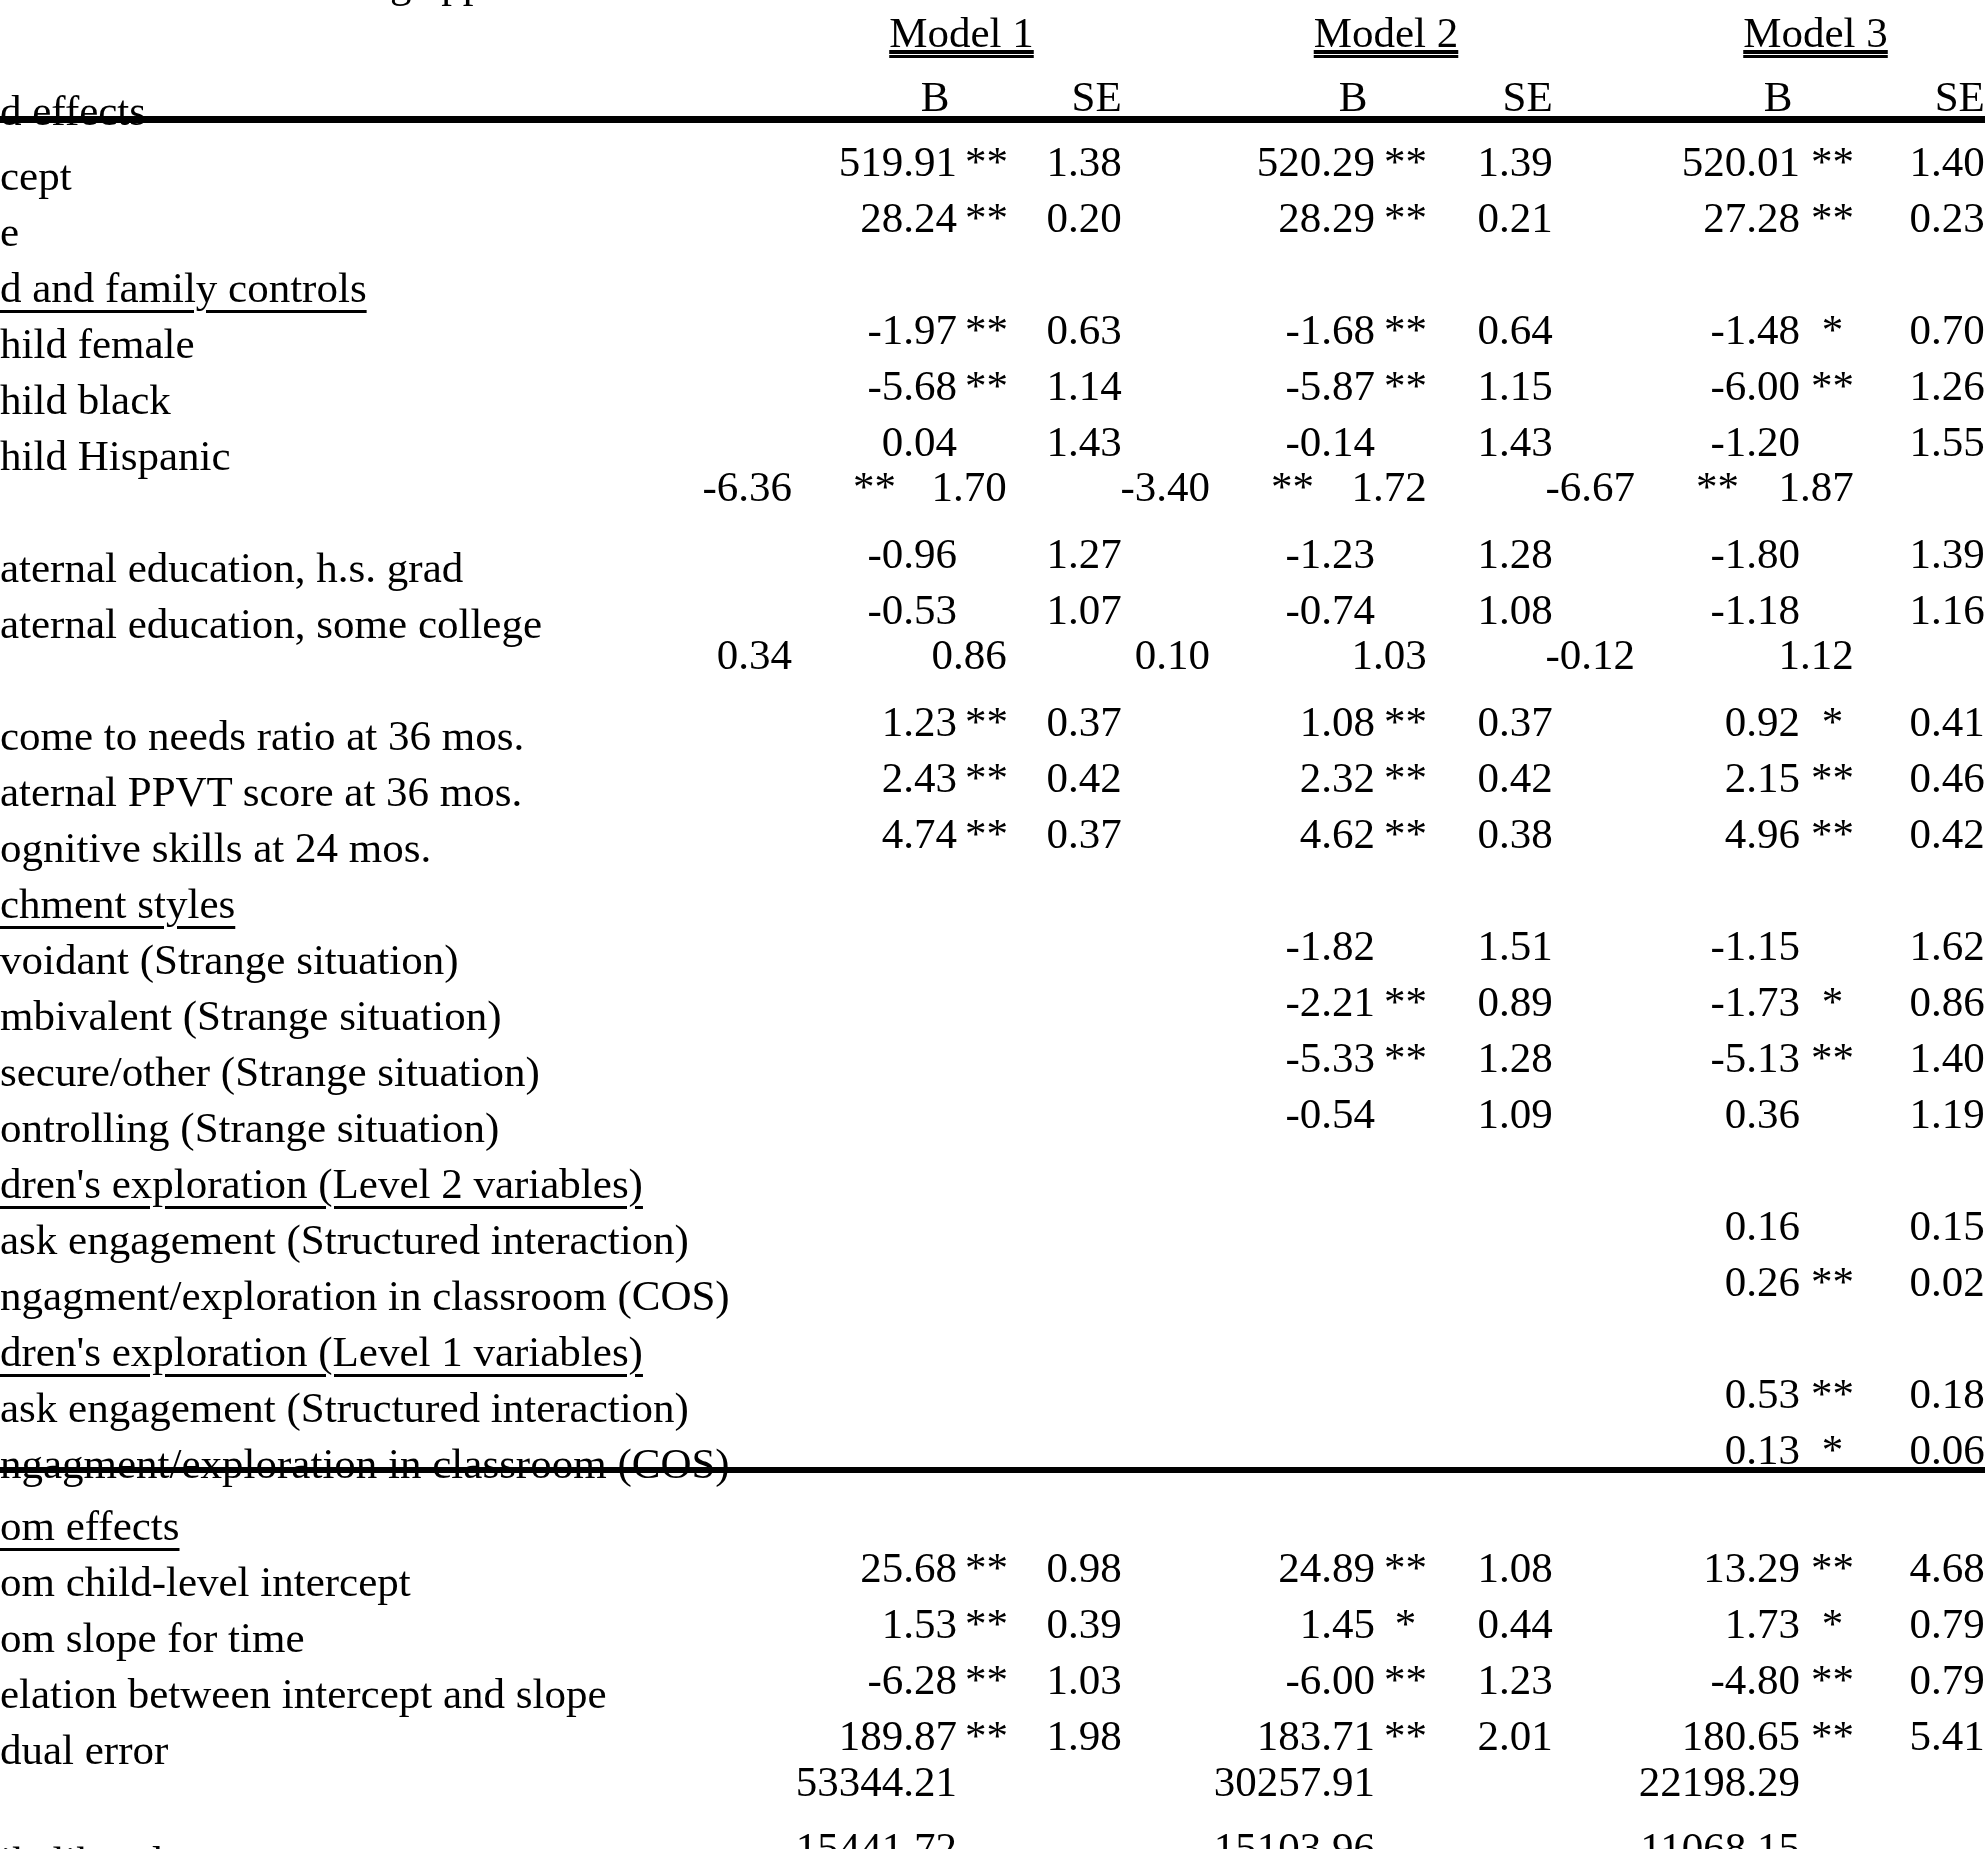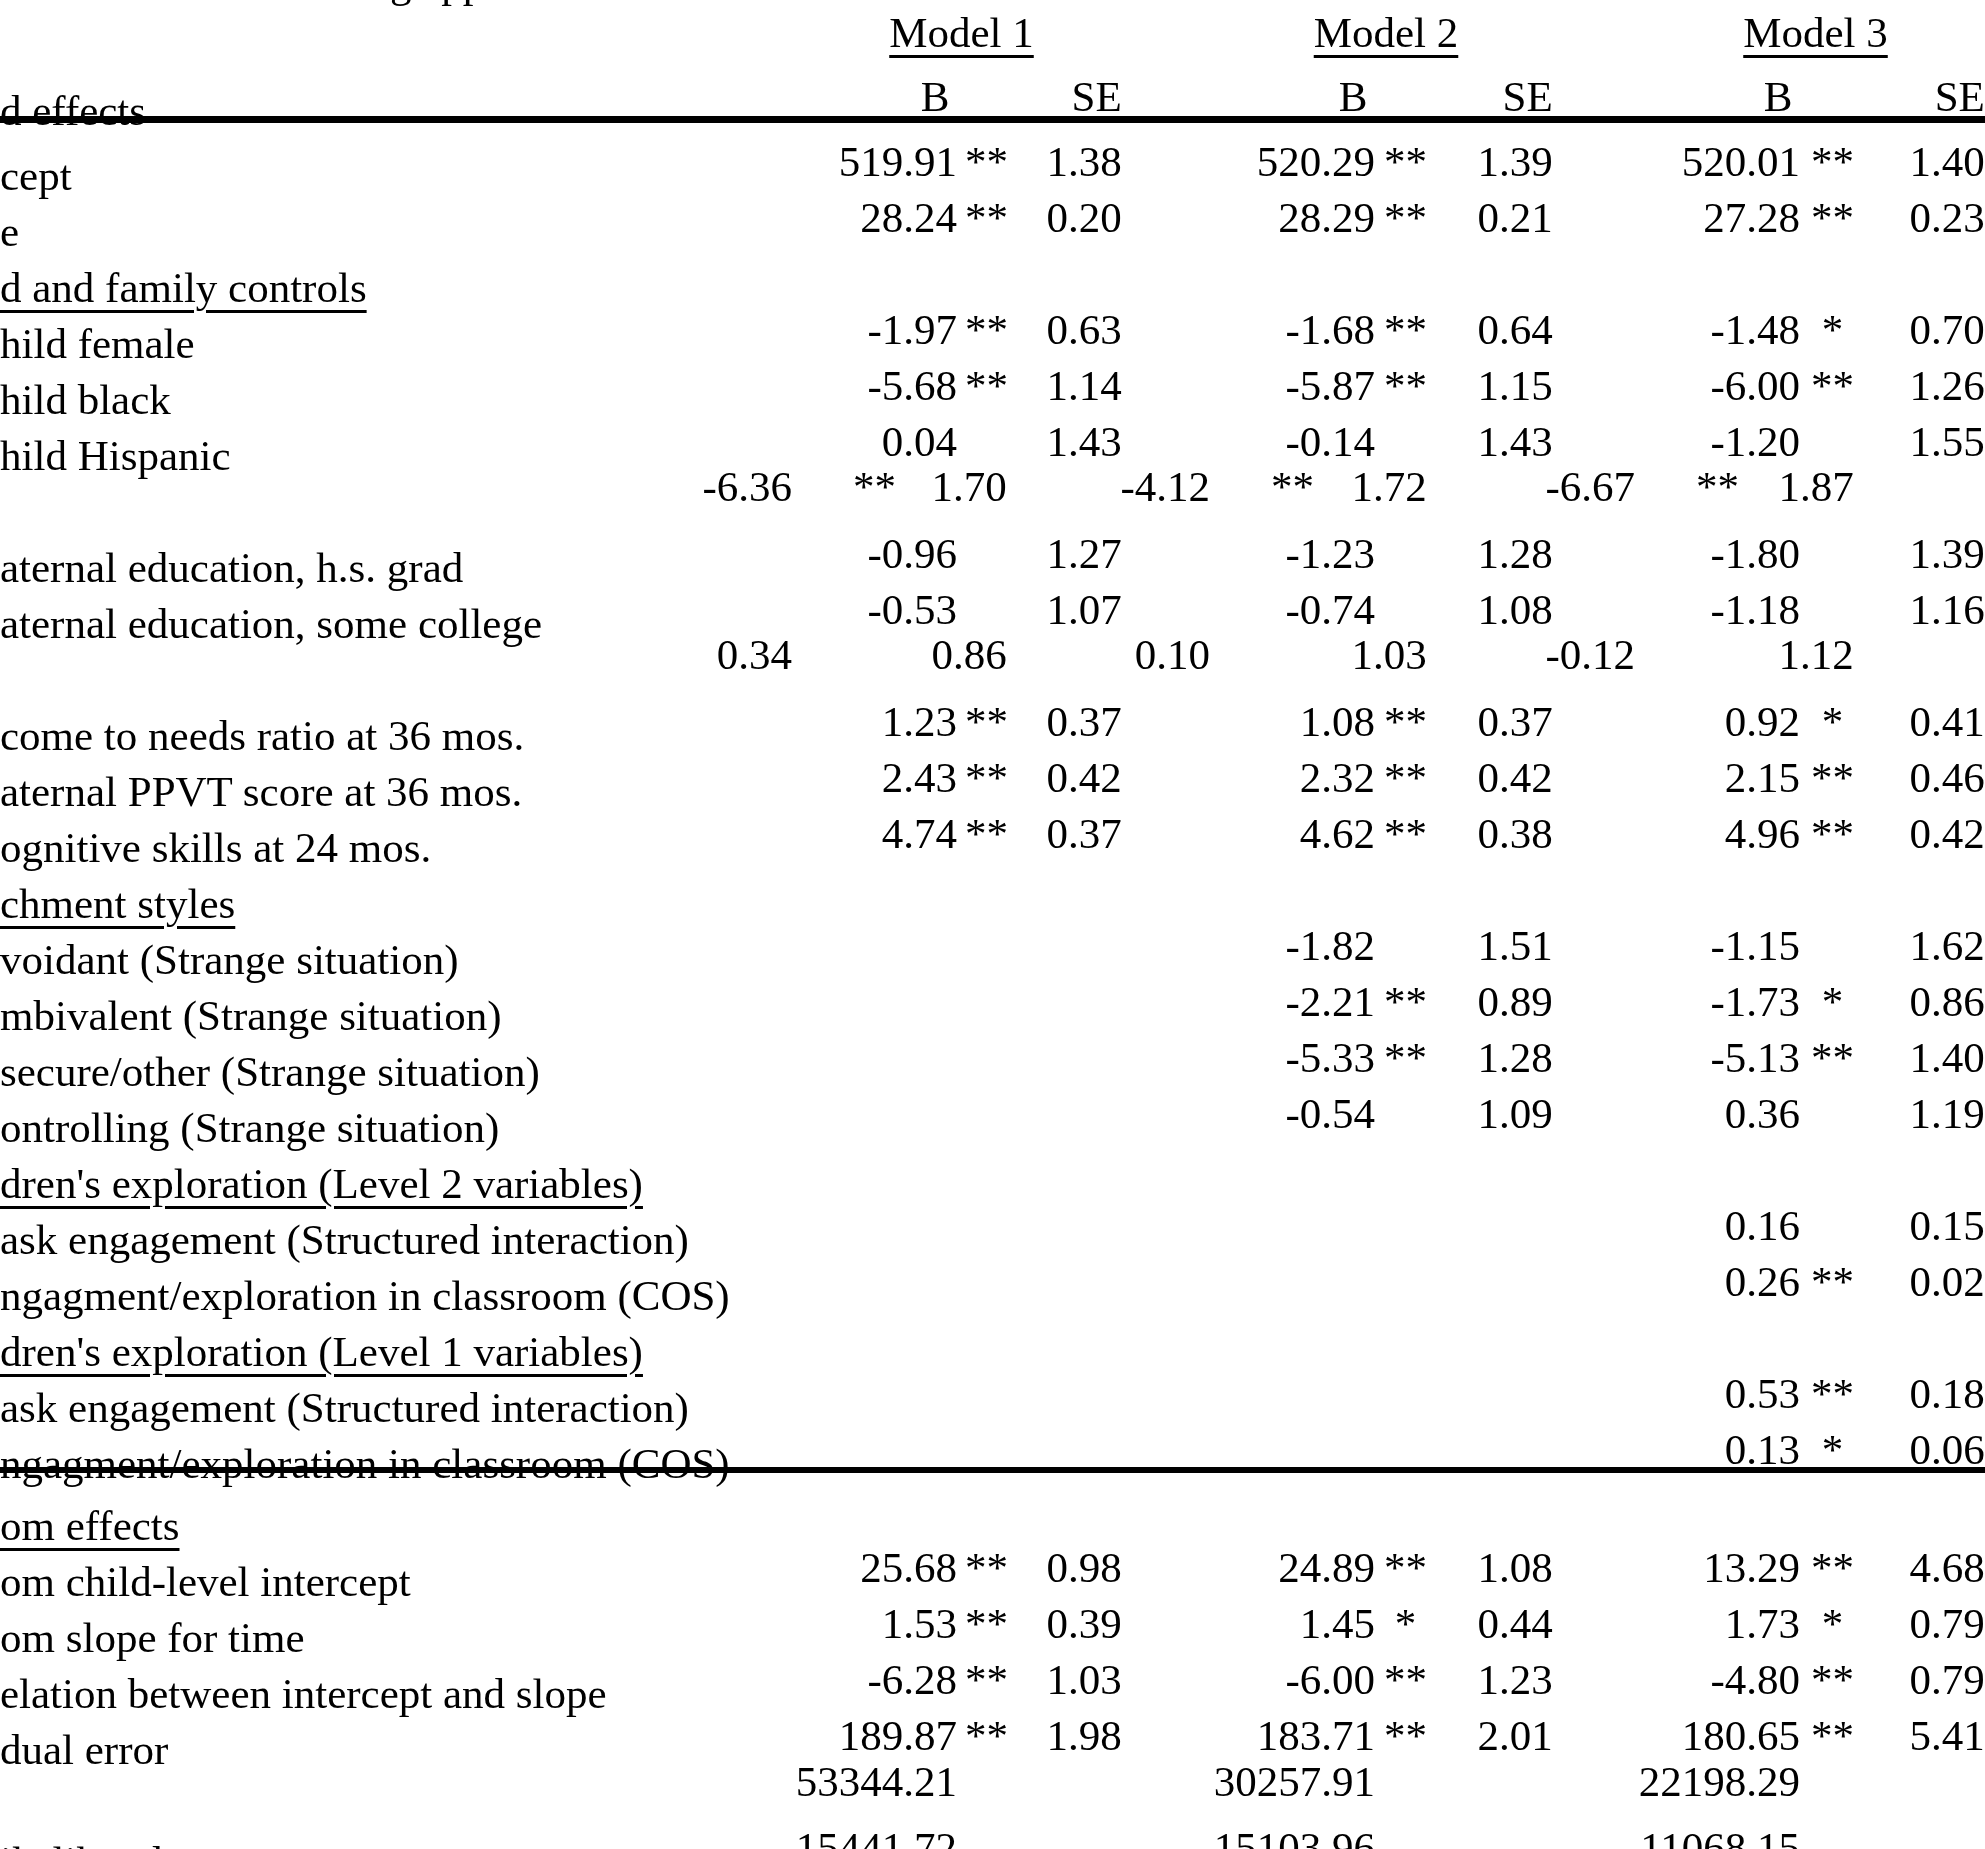--- a/index.html
+++ b/index.html
@@ -13,21 +13,21 @@
   .table{position:absolute;left:0;top:0;width:1986px;}
   .grid-row{display:grid;grid-template-columns:var(--cols);height:56px;align-items:center;}
   .model-row{height:58px;padding-top:7.5px;box-sizing:border-box;}
   .colhead-row{height:58px;}
   .cell{font-size:43px;white-space:nowrap;}
   .lbl{grid-column:1;text-align:left;overflow:visible;margin-top:28px;}
   .num{display:flex;justify-content:flex-end;}
   .st{display:flex;justify-content:center;}
   .se{padding-right:9.3px;}
   .se3{padding-right:11.2px;}
-  .modelhead{display:flex;justify-content:center;}
+  .modelhead{display:flex;justify-content:center;text-decoration:underline;}
   .u{text-decoration:underline;text-decoration-thickness:2.8px;text-underline-offset:8.4px;}
   .rule{height:6.5px;background:#000;width:1986px;}
   .bhead{padding-right:7.5px;}
 </style>
 </head>
 <body>
 
 <div class="screen">
 
   <div class="frag">
@@ -151,21 +151,21 @@
           <span class="cell "></span>
           <span class="cell num">-1.20</span>
           <span class="cell st"></span>
           <span class="cell num se3">1.55</span>
         </div>
         <div class="grid-row">
           <span class="cell num">-6.36</span>
           <span class="cell st">**</span>
           <span class="cell num se">1.70</span>
           <span class="cell "></span>
-          <span class="cell num">-4.12</span>
+          <span class="cell num">-3.40</span>
           <span class="cell st">**</span>
           <span class="cell num se">1.72</span>
           <span class="cell "></span>
           <span class="cell num">-6.67</span>
           <span class="cell st">**</span>
           <span class="cell num se3">1.87</span>
         </div>
         <div class="grid-row">
           <span class="cell lbl">aternal education, h.s. grad</span>
           <span class="cell num">-0.96</span>

